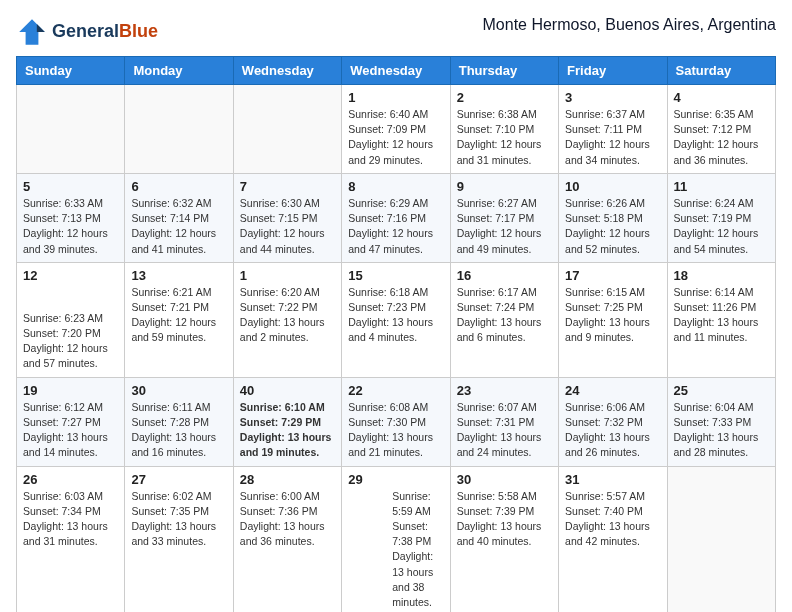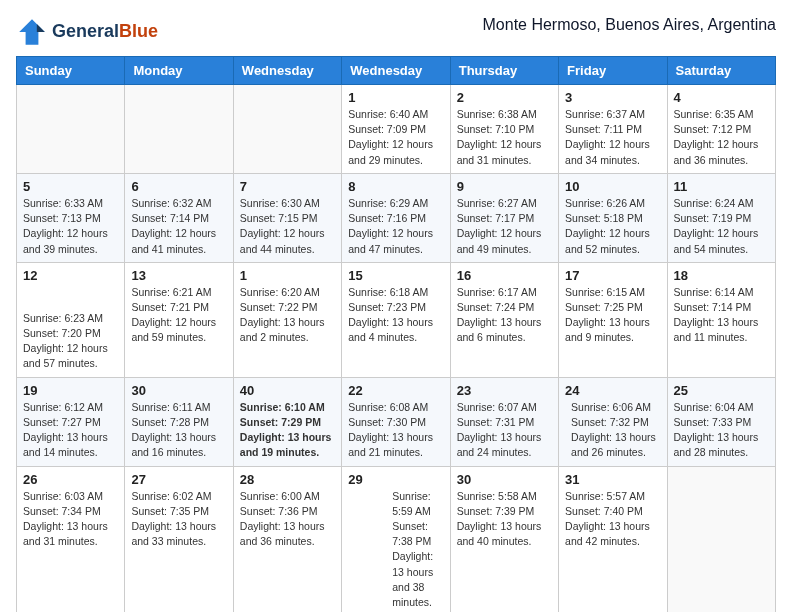--- a/index.html
+++ b/index.html
@@ -242,21 +242,21 @@
         <td>
           <div class="day-num">17</div>
           <div class="day-info" style="white-space: pre-line;">Sunrise: 6:15 AM
 Sunset: 7:25 PM
 Daylight: 13 hours
 and 9 minutes.</div>
         </td>
         <td>
           <div class="day-num">18</div>
           <div class="day-info" style="white-space: pre-line;">Sunrise: 6:14 AM
-Sunset: 7:14 PM
+Sunset: 11:26 PM
 Daylight: 13 hours
 and 11 minutes.</div>
         </td>
       </tr>
       <tr class="row-bg-2">
         <td>
           <div class="day-num">19</div>
           <div class="day-info" style="white-space: pre-line;">Sunrise: 6:12 AM
 Sunset: 7:27 PM
 Daylight: 13 hours
@@ -285,21 +285,21 @@
         </td>
         <td>
           <div class="day-num">23</div>
           <div class="day-info" style="white-space: pre-line;">Sunrise: 6:07 AM
 Sunset: 7:31 PM
 Daylight: 13 hours
 and 24 minutes.</div>
         </td>
         <td>
           <div class="day-num">24</div>
-          <div class="day-info" style="white-space: pre-line; margin-left: 6px;">Sunrise: 6:06 AM
+          <div class="day-info" style="white-space: pre-line;">Sunrise: 6:06 AM
 Sunset: 7:32 PM
 Daylight: 13 hours
 and 26 minutes.</div>
         </td>
         <td>
           <div class="day-num">25</div>
           <div class="day-info" style="white-space: pre-line;">Sunrise: 6:04 AM
 Sunset: 7:33 PM
 Daylight: 13 hours
 and 28 minutes.</div>

